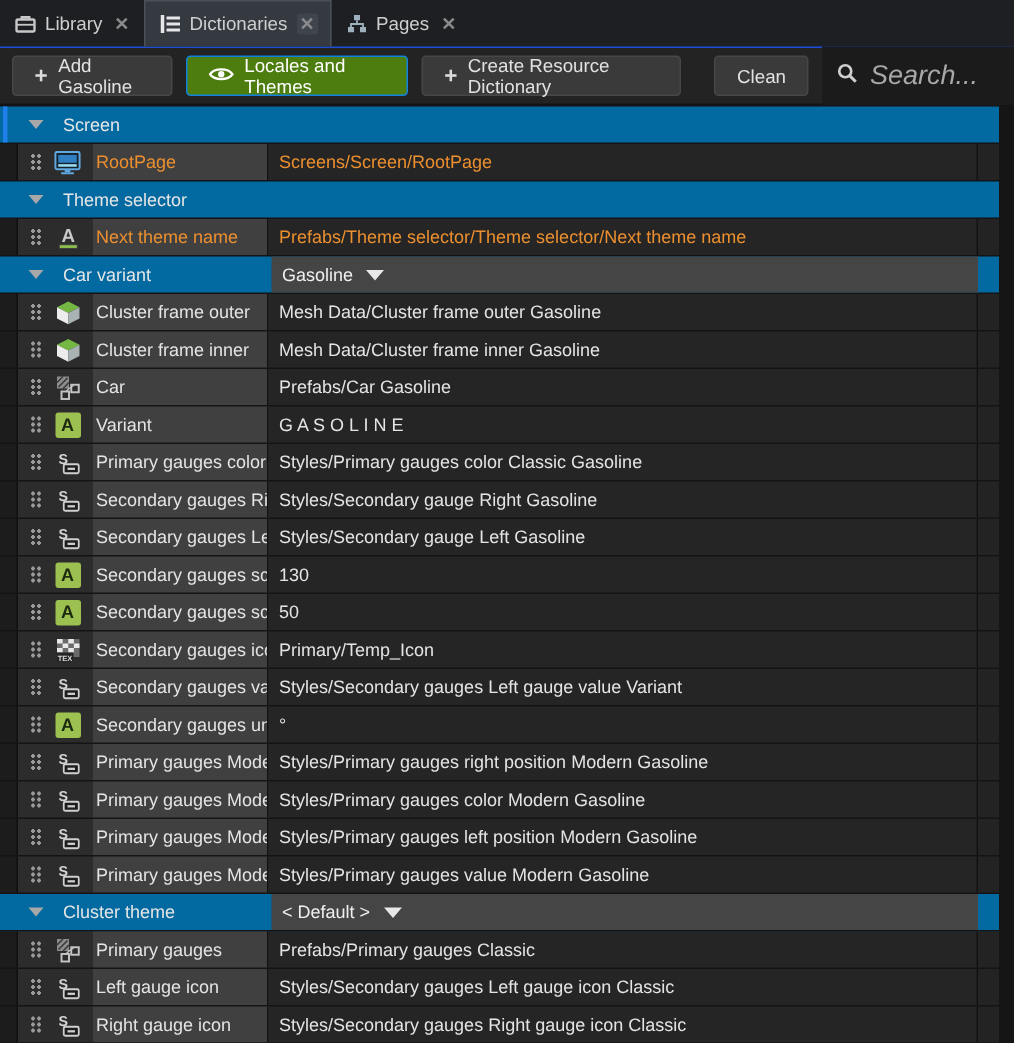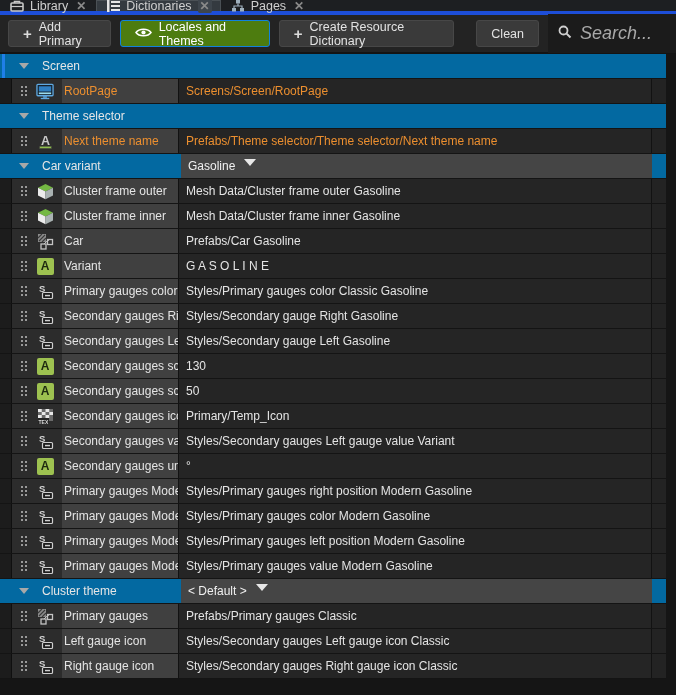--- a/index.html
+++ b/index.html
@@ -7,22 +7,22 @@
   body {
     background:#151515;
     font-family:"Liberation Sans", sans-serif;
     color:#e4e4e4;
     font-size:12px;
     overflow:hidden;
     position:relative;
   }
   
   .tabbar {
-    height:15px; background:#1d1f22; display:flex; align-items:stretch;
-    border-bottom:4px solid #1d4ed8;
+    height:32px; background:#1d1f22; display:flex; align-items:stretch;
+    border-bottom:1px solid #1d4ed8;
   }
   .tab {
     display:flex; align-items:center; gap:6px; padding:0 8px 0 10px;
     color:#cfcfcf; cursor:default;
   }
   .tab.active { background:#343a40; border:1px solid #4a5055; border-bottom:none; }
   .tab .tlabel { font-size:12.5px; }
   .tab .close { color:#8a8a8a; font-size:12px; font-weight:bold; padding:0 2px; }
   .tab.active .close { background:#3e454c; border-radius:2px; }
   .tabicon { display:flex; align-items:center; }
@@ -57,21 +57,21 @@
   }
   .tri {
     width:0; height:0; border-left:5px solid transparent; border-right:5px solid transparent;
     border-top:6px solid #a8a8a8; align-self:center; margin-left:19px;
   }
   .glabel { align-self:center; margin-left:13px; color:#e6e6e6; }
   .gvalue {
     position:absolute; left:181px; right:14px; top:0; bottom:0; background:#454545;
     display:flex; align-items:center; padding-left:7px;
   }
-  .dd { display:flex; align-items:flex-start; gap:9px; color:#f0f0f0; }
+  .dd { display:flex; align-items:center; gap:9px; color:#f0f0f0; }
   .ddarrow {
     width:0; height:0; border-left:6px solid transparent; border-right:6px solid transparent;
     border-top:7px solid #e8e8e8;
   }
   .gutter { width:12px; background:#1c1c1c; border-right:1px solid #0f0f0f; }
   .dragcell { width:24px; background:#2c2c2c; display:flex; align-items:center; justify-content:center; }
   .dots {
     width:8px; height:12px;
     background-image:radial-gradient(circle, #9a9a9a 1.1px, transparent 1.3px);
     background-size:4px 4px;
@@ -131,21 +131,21 @@
         </svg>
     </span>
     <span class="tlabel">Pages</span>
     <span class="close">✕</span>
   </div>
 </div>
 
 <div class="toolbar">
   <div class="btn">
     <span class="plus">+</span>
-    <span>Add Primary</span>
+    <span>Add Gasoline</span>
   </div>
   <div class="btn blue">
     <span>
       <svg width="17" height="11" viewBox="0 0 17 11">
           <path d="M1 5.5 C4 1.2 13 1.2 16 5.5 C13 9.8 4 9.8 1 5.5 Z" fill="none" stroke="#fff" stroke-width="1.5"></path>
           <circle cx="8.5" cy="5.5" r="2.1" fill="#fff"></circle>
         </svg>
     </span>
     <span>Locales and Themes</span>
   </div>

